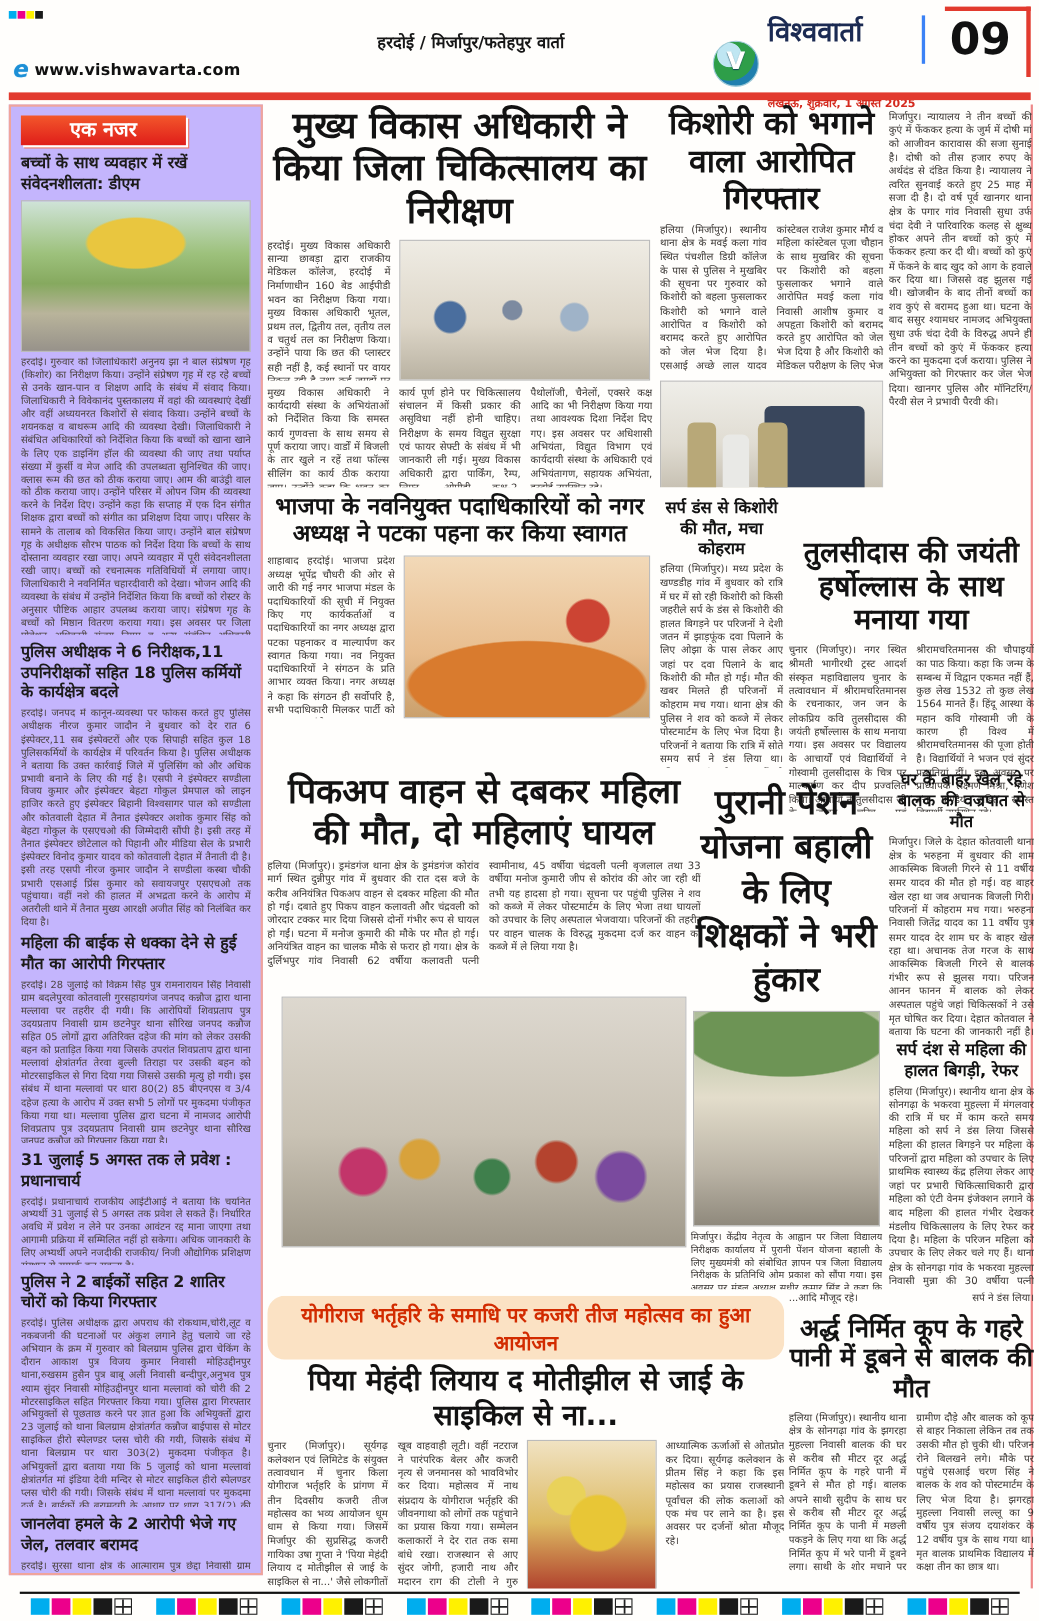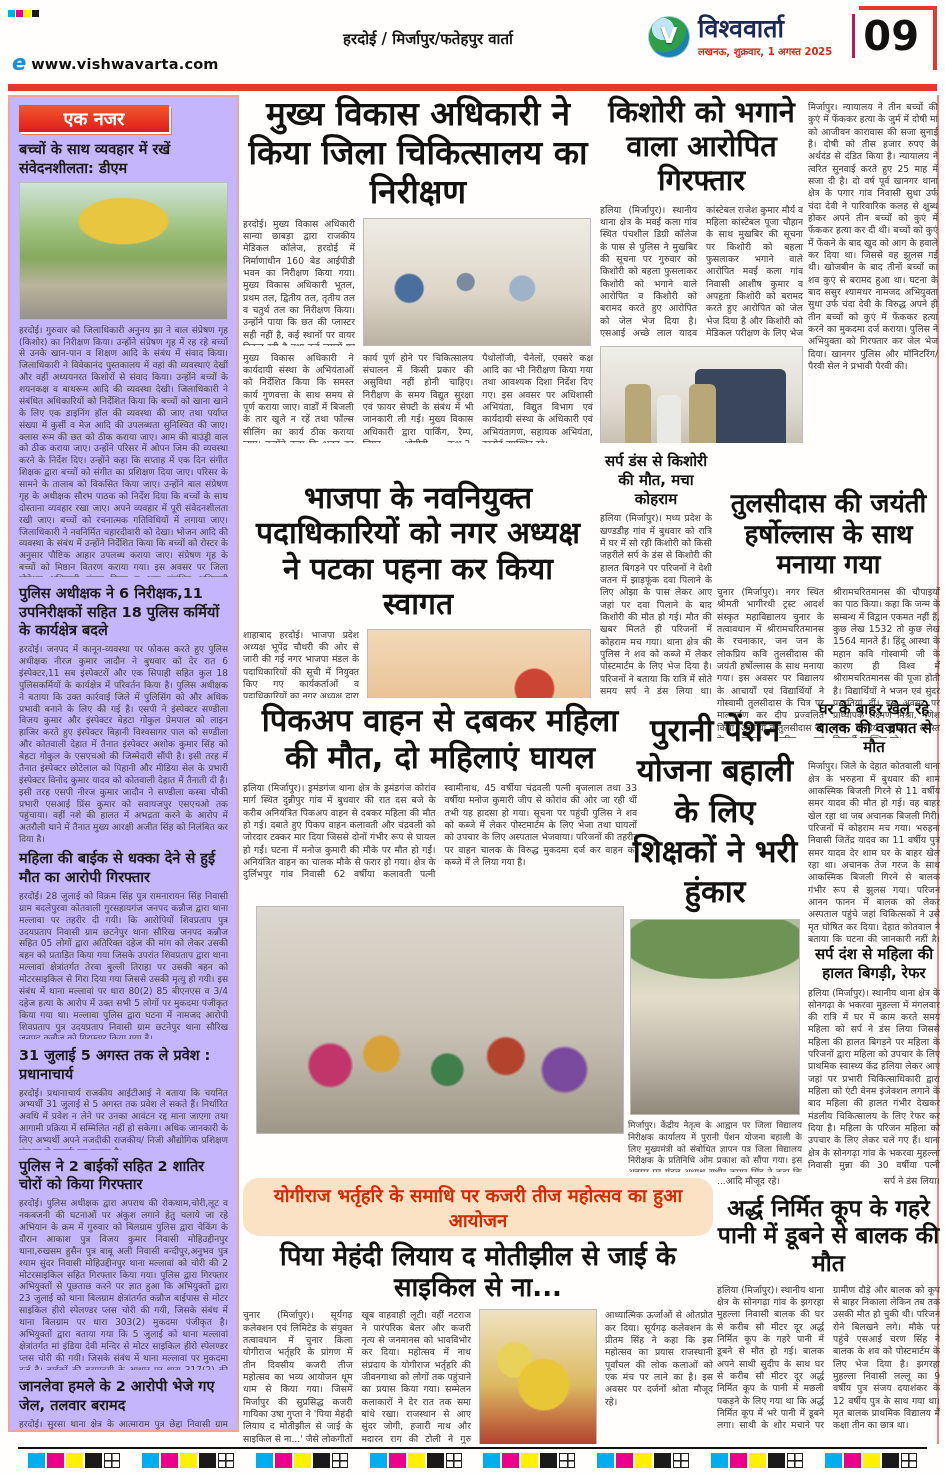--- a/index.html
+++ b/index.html
@@ -16,27 +16,27 @@
             text-shadow:0 0 1px #8fd0f2; }
   .url { font-weight:bold; font-size:14.5px; color:#111; letter-spacing:.2px; }
   .section-title { position:absolute; left:255px; top:22px; width:330px; text-align:center;
                    font-weight:bold; font-size:15px; color:#161616; }
   .mast { position:absolute; left:640px; top:10px; display:flex; gap:8px; align-items:center; }
   .mast-logo { width:42px; height:42px; border-radius:50%;
                background:radial-gradient(circle at 35% 30%, #bfe6f2 0 28%, #2e9e49 30% 60%, #1f7fae 62% 100%);
                position:relative; border:1px solid #9ecad8; }
   .mast-logo span { position:absolute; left:0; right:0; top:6px; text-align:center; color:#fff;
                     font-weight:bold; font-size:22px; text-shadow:0 1px 1px #145; }
-  .mast-txt { display:flex; flex-direction:column; }
+  .mast-txt { display:flex; flex-direction:column;gap:42px; }
   .mast-name { font-weight:bold; font-size:25px; color:#1b2a52; line-height:1.05; }
   .mast-date { font-size:10px; color:#d42a1e; font-weight:bold; margin-top:2px; }
   .pageno-wrap { position:absolute; right:0; top:0; width:78px; height:64px;
                  border-top:4px solid #e23a2e; border-right:4px solid #e23a2e; }
   .pageno { position:absolute; right:14px; top:4px; font-size:40px; font-weight:bold; color:#111;
-            border-left:3px solid #be185d; padding-left:8px; line-height:1.1; }
+            border-left:3px solid #3b82f6; padding-left:22px; line-height:1.1; }
   .hdr-redbar { position:absolute; left:8px; right:8px; top:84px; height:7px; background:#e23a2e; }
   .page-right-rule { position:absolute; right:6px; top:95px; bottom:30px; width:2px; background:#e88; }
 
   
   .sec { position:absolute; overflow:hidden; }
   .hl { font-weight:bold; color:#121212; text-align:center; line-height:1.18; }
   .hl-xl { font-size:33px; }
   .hl-lg { font-size:29px; }
   .hl-md { font-size:26px; }
   .hl-md2 { font-size:23px; }
@@ -179,21 +179,21 @@
         <div class="man"></div>
         <div class="cop2"></div>
     </div>
   </div>
 
   <div class="sec" style="left:808px; top:95px; width:130px; height:345px;">
     <div class="body" style="margin-top:6px; height:228px;">मिर्जापुर। न्यायालय ने तीन बच्चों की कुएं में फेंककर हत्या के जुर्म में दोषी मां को आजीवन कारावास की सजा सुनाई है। दोषी को तीस हजार रुपए के अर्थदंड से दंडित किया है। न्यायालय ने त्वरित सुनवाई करते हुए 25 माह में सजा दी है। दो वर्ष पूर्व खानगर थाना क्षेत्र के पगार गांव निवासी सुधा उर्फ चंदा देवी ने पारिवारिक कलह से क्षुब्ध होकर अपने तीन बच्चों को कुएं में फेंककर हत्या कर दी थी। बच्चों को कुएं में फेंकने के बाद खुद को आग के हवाले कर दिया था। जिससे वह झुलस गई थी। खोजबीन के बाद तीनों बच्चों का शव कुएं से बरामद हुआ था। घटना के बाद ससुर श्यामधर नामजद अभियुक्ता सुधा उर्फ चंदा देवी के विरुद्ध अपने ही तीन बच्चों को कुएं में फेंककर हत्या करने का मुकदमा दर्ज कराया। पुलिस ने अभियुक्ता को गिरफ्तार कर जेल भेज दिया। खानगर पुलिस और मॉनिटरिंग/पैरवी सेल ने प्रभावी पैरवी की।</div>
   </div>
 
   <div class="sec" style="left:243px; top:448px; width:350px; height:250px;">
-    <div class="hl" style="font-size:30px;margin-top:32px;">भाजपा के नवनियुक्त पदाधिकारियों को नगर अध्यक्ष ने पटका पहना कर किया स्वागत</div>
+    <div class="hl" style="font-size:21px;">भाजपा के नवनियुक्त पदाधिकारियों को नगर अध्यक्ष ने पटका पहना कर किया स्वागत</div>
     <div class="row" style="margin-top:7px;">
       <div class="body" style="width:116px; height:148px; overflow:hidden;">शाहाबाद हरदोई। भाजपा प्रदेश अध्यक्ष भूपेंद्र चौधरी की ओर से जारी की गई नगर भाजपा मंडल के पदाधिकारियों की सूची में नियुक्त किए गए कार्यकर्ताओं व पदाधिकारियों का नगर अध्यक्ष द्वारा पटका पहनाकर व माल्यार्पण कर स्वागत किया गया। नव नियुक्त पदाधिकारियों ने संगठन के प्रति आभार व्यक्त किया। नगर अध्यक्ष ने कहा कि संगठन ही सर्वोपरि है, सभी पदाधिकारी मिलकर पार्टी को मजबूत बनाएंगे। इस अवसर पर मंडल महामंत्री, नगर महामंत्री सहित अनेक कार्यकर्ता उपस्थित रहे, नगर अध्यक्ष द्वारा सभी सम्मानित किए गए।</div>
       <div class="photo ph-bjp" style="width:224px; height:148px;"></div>
     </div>
   </div>
 
   <div class="sec" style="left:600px; top:452px; width:112px; height:246px;">
     <div class="hl hl-sm">सर्प डंस से किशोरी की मौत, मचा कोहराम</div>
     <div class="body" style="margin-top:4px; height:200px;">हलिया (मिर्जापुर)। मध्य प्रदेश के खण्डडीह गांव में बुधवार को रात्रि में घर में सो रही किशोरी को किसी जहरीले सर्प के डंस से किशोरी की हालत बिगड़ने पर परिजनों ने देशी जतन में झाड़फूंक दवा पिलाने के लिए ओझा के पास लेकर आए जहां पर दवा पिलाने के बाद किशोरी की मौत हो गई। मौत की खबर मिलते ही परिजनों में कोहराम मच गया। थाना क्षेत्र की पुलिस ने शव को कब्जे में लेकर पोस्टमार्टम के लिए भेज दिया है। परिजनों ने बताया कि रात्रि में सोते समय सर्प ने डंस लिया था। परिजन झाड़फूंक के चक्कर में पड़े रहे जिससे किशोरी की जान चली गई। ग्रामीणों ने सर्प दंश पर तत्काल अस्पताल ले जाने की सलाह दी है।</div>
   </div>

